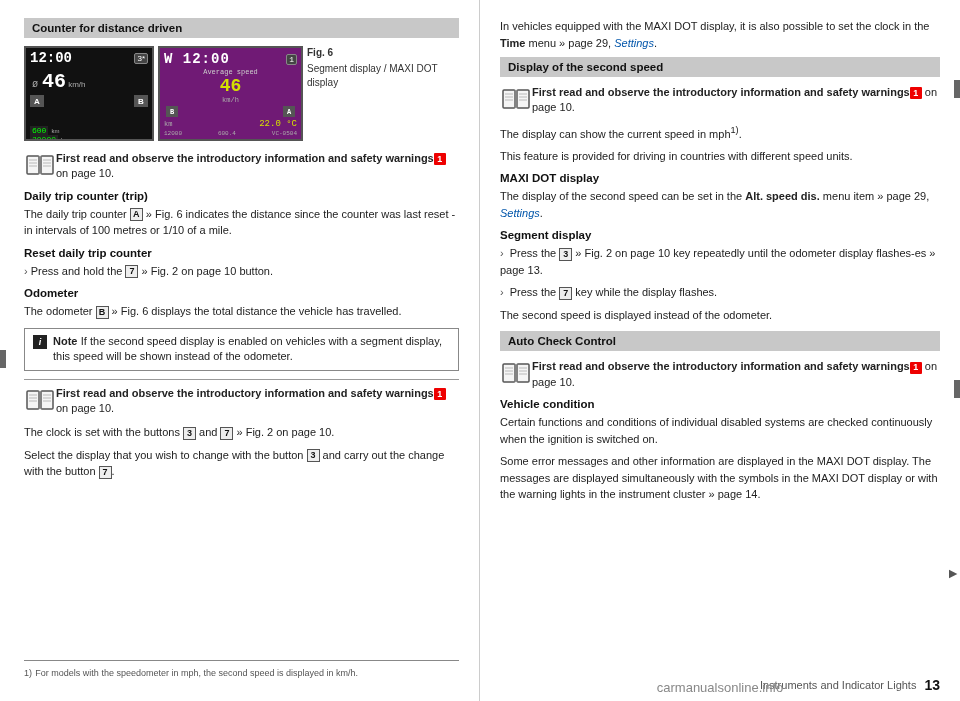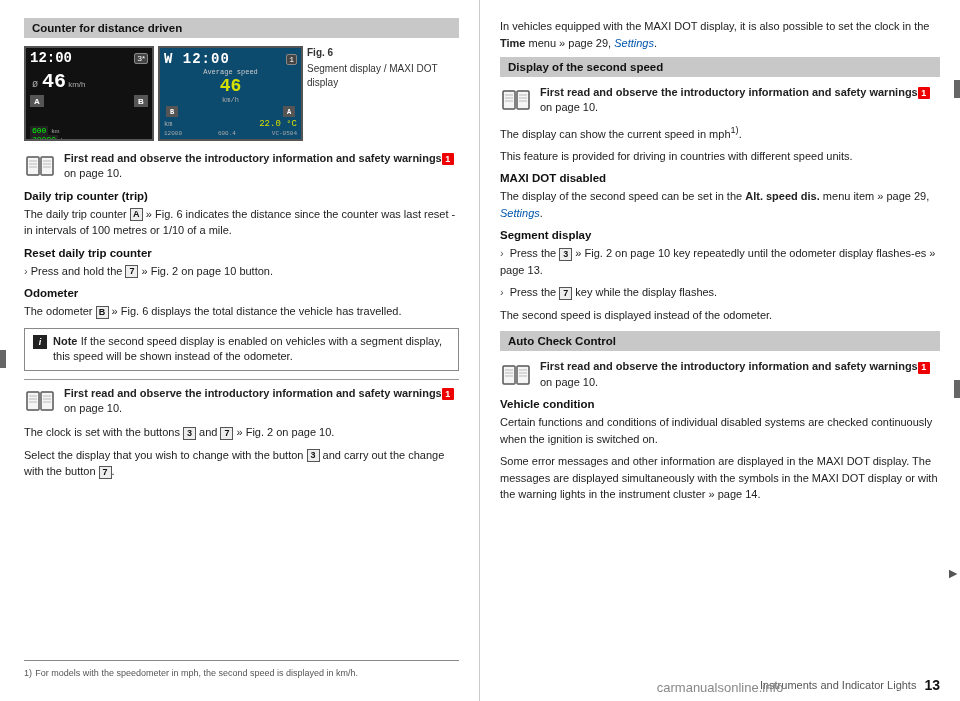--- a/index.html
+++ b/index.html
@@ -151,22 +151,21 @@
       line-height: 1.4;
       flex: 1;
     }
     .fig-caption .fig-num {
       font-weight: bold;
       display: block;
       margin-bottom: 2px;
     }
     .warn-box {
       display: flex;
-      align-items: center;
-      gap: 8px;
+      align-items: flex-start;
       margin-bottom: 8px;
     }
     .book-icon {
       width: 32px;
       height: 28px;
       flex-shrink: 0;
       display: flex;
       align-items: center;
       justify-content: center;
     }
@@ -355,21 +354,21 @@
             <span class="odo-val">600</span>
             <span class="odo-unit">km</span>
           </div>
           <div class="odo-row">
             <span class="odo-val">20000</span>
             <span class="odo-unit">km</span>
           </div>
         </div>
       </div>
 
-      <div class="seg-display" style="position:relative; background:#0c4a6e; border:2px solid #555; width:145px; height:95px; overflow:hidden;">
+      <div class="seg-display" style="position:relative; background:#701a75; border:2px solid #555; width:145px; height:95px; overflow:hidden;">
         <div style="display:flex; justify-content:space-between; align-items:center; padding:3px 4px 0 4px;">
           <span style="font-family:'Courier New',monospace; font-size:14px; font-weight:bold; color:#fff; letter-spacing:1px;">W 12:00</span>
           <span style="background:#444; border:1px solid #888; font-size:8px; color:#fff; padding:0 2px; border-radius:2px;">1</span>
         </div>
         <div style="font-size:7px; text-align:center; color:#ccc; margin-top:1px;">Average speed</div>
         <div style="font-size:18px; font-weight:bold; text-align:center; color:#d4e000; font-family:'Courier New',monospace;">46</div>
         <div style="font-size:7px; text-align:center; color:#aaa;">km/h</div>
         <div style="display:flex; justify-content:space-between; padding:1px 6px; margin-top:1px;">
           <span style="background:#555; color:#fff; font-size:7px; width:12px; height:11px; display:flex; align-items:center; justify-content:center; font-weight:bold;">B</span>
           <span style="background:#555; color:#fff; font-size:7px; width:12px; height:11px; display:flex; align-items:center; justify-content:center; font-weight:bold;">A</span>
@@ -502,21 +501,21 @@
       <div class="warn-text">
         <strong>First read and observe the introductory information and safety warnings</strong><span class="red-num">1</span><span> on page 10.</span>
       </div>
     </div>
 
     <div class="body-text">
       <span>The display can show the current speed in mph</span><sup>1)</sup><span>.</span>
     </div>
     <div class="body-text">This feature is provided for driving in countries with different speed units.</div>
 
-    <div class="section-title">MAXI DOT disabled</div>
+    <div class="section-title">MAXI DOT display</div>
     <div class="body-text">
       <span>The display of the second speed can be set in the </span><strong>Alt. speed dis.</strong><span> menu item » page 29, </span><em><span class="blue-link">Settings</span></em><span>.</span>
     </div>
 
     <div class="section-title">Segment display</div>
     <div class="body-text">
       <span class="arrow">›</span>
       <span>Press the </span><span class="kbd">3</span><span> » Fig. 2 on page 10 key repeatedly until the odometer display flashes-es » page 13.</span>
     </div>
     <div class="body-text">

